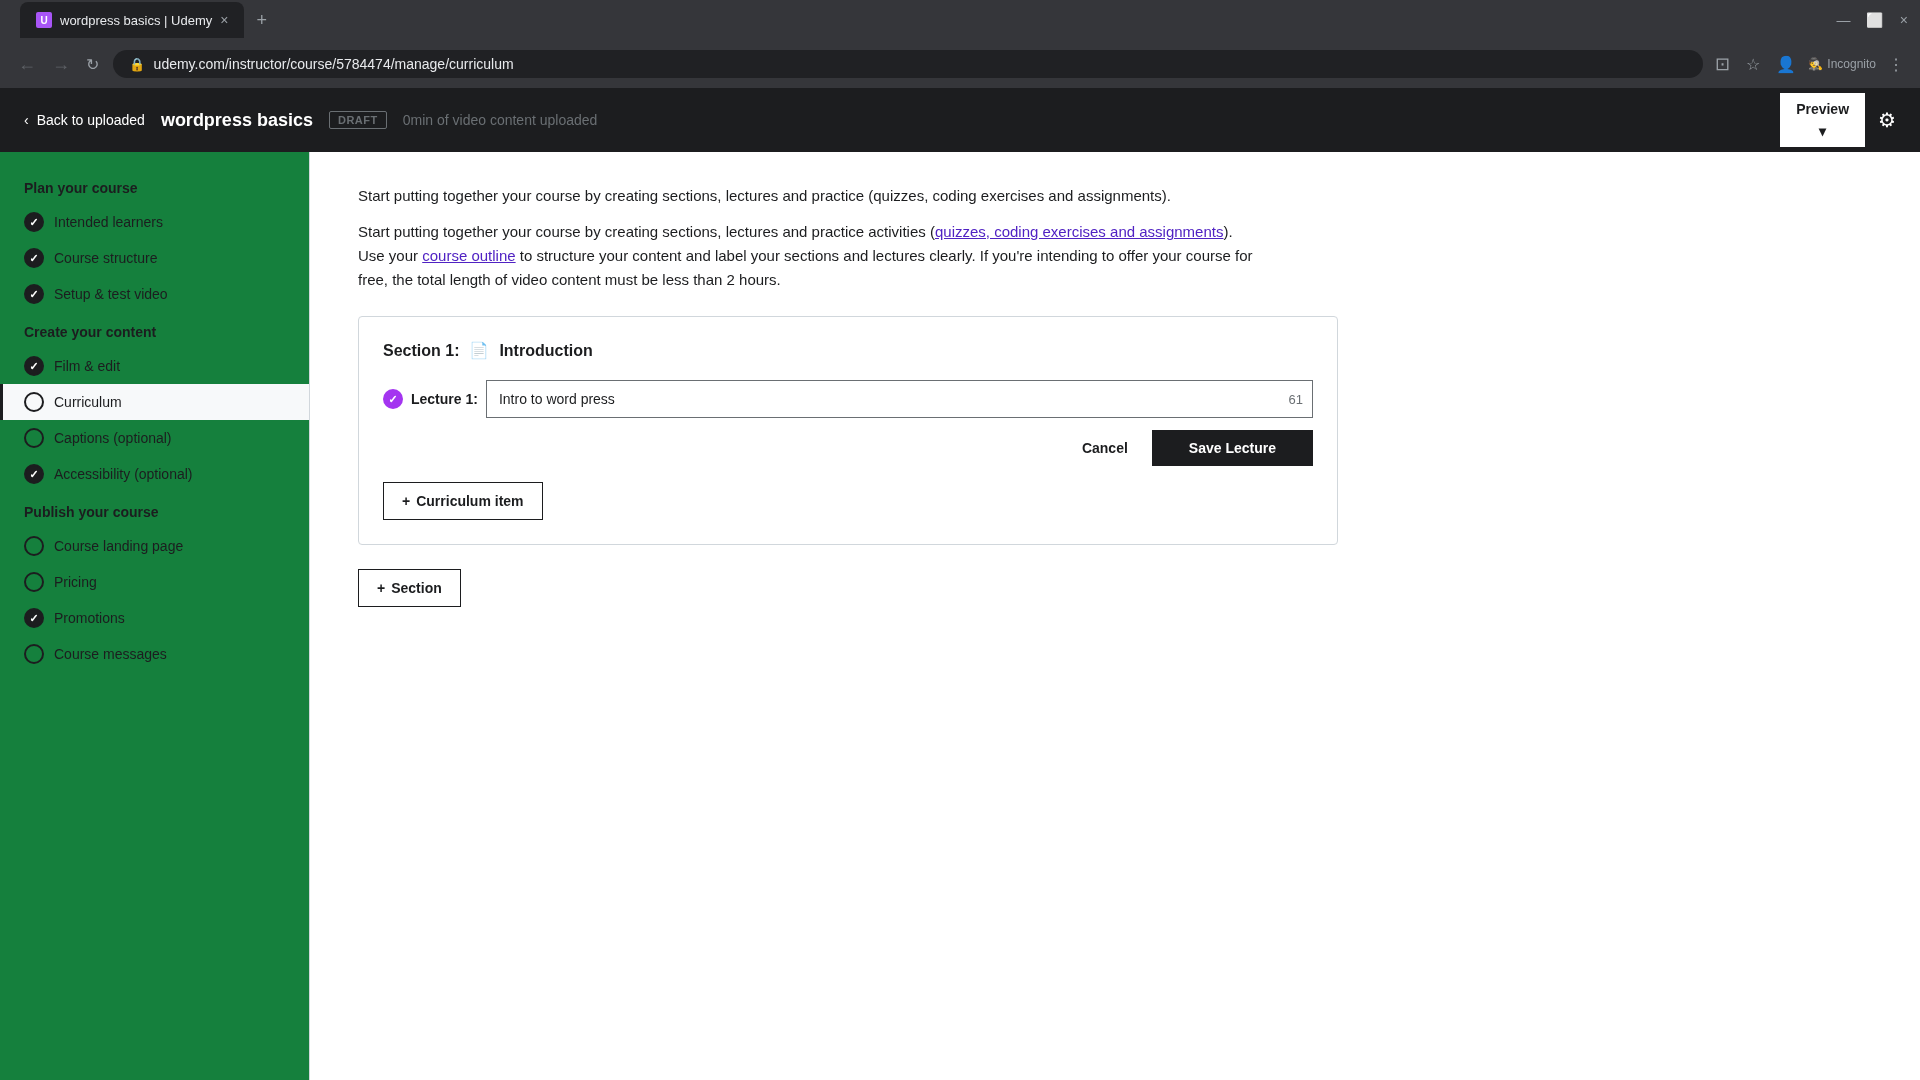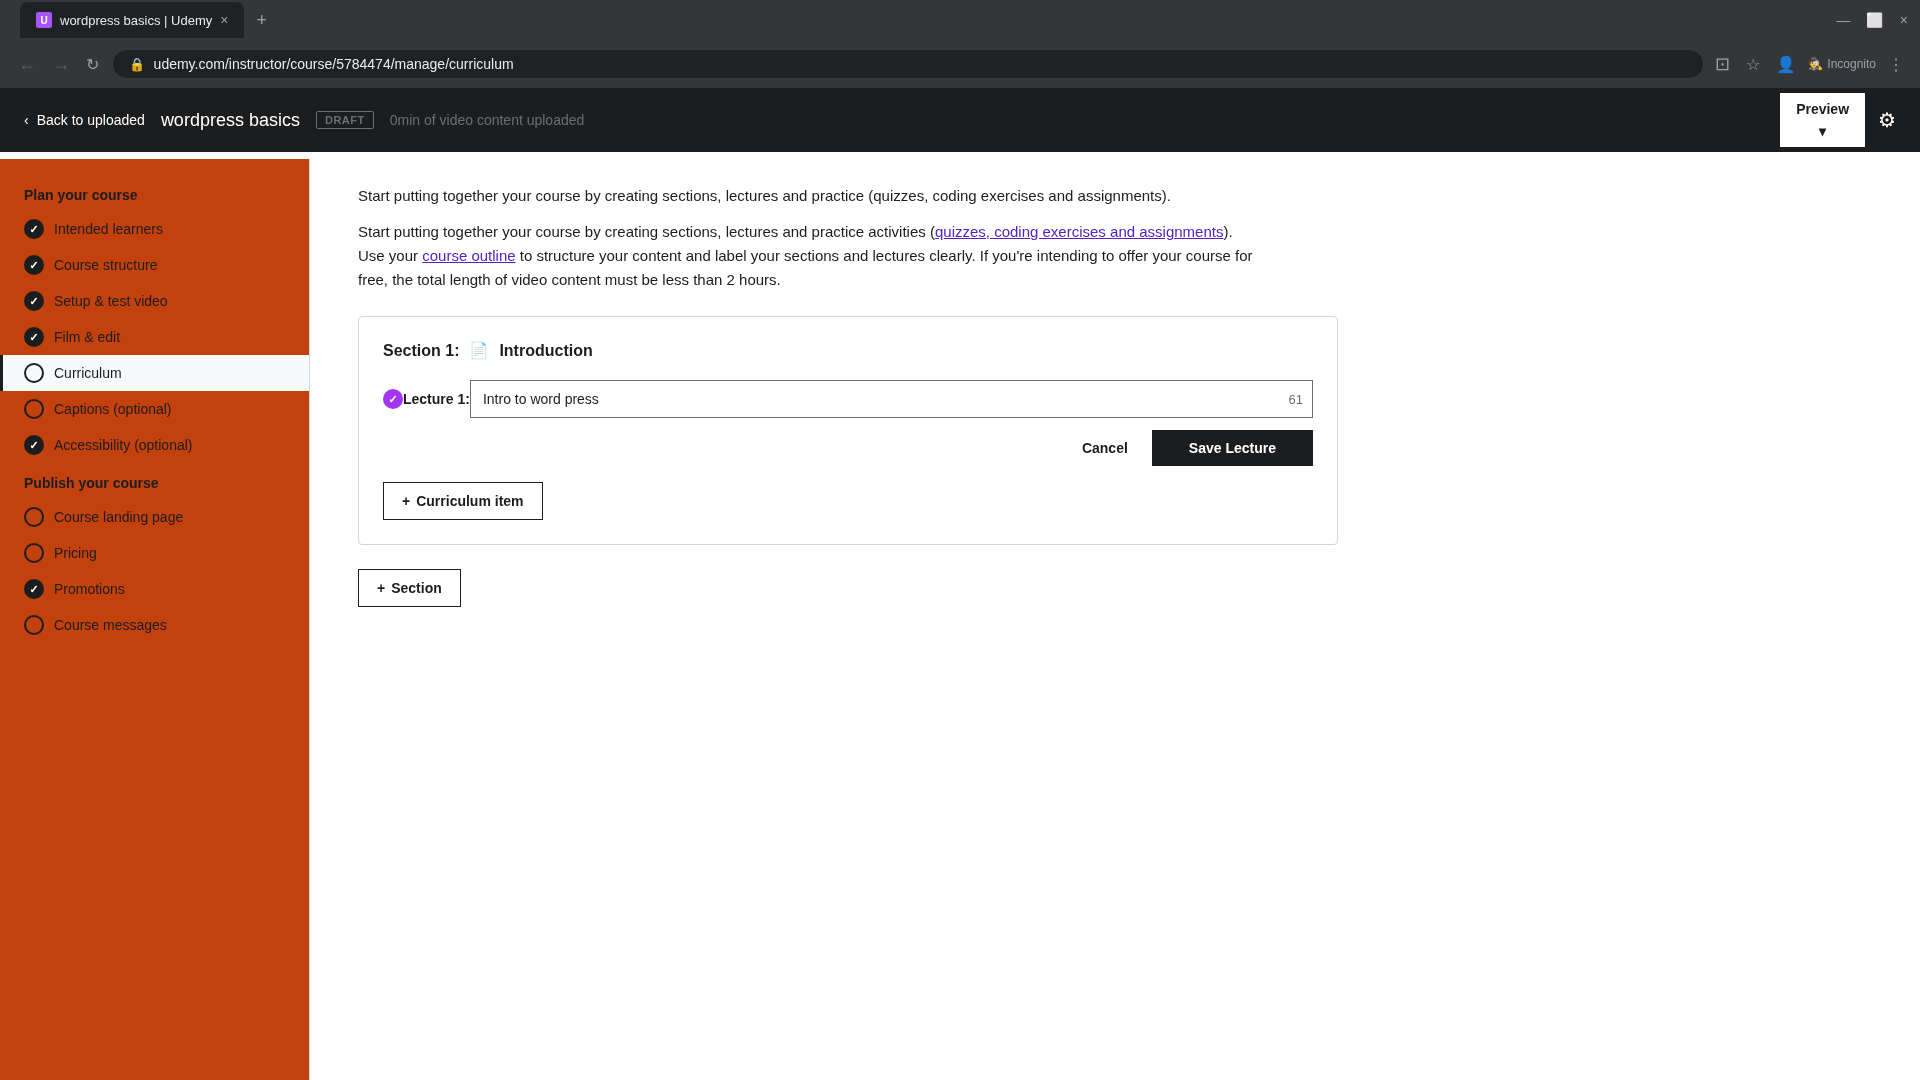--- a/index.html
+++ b/index.html
@@ -125,21 +125,21 @@
       padding: 0 24px;
       height: 64px;
       gap: 16px;
     }
     .back-link {
       display: flex; align-items: center; gap: 8px;
       color: #fff; font-size: 14px; cursor: pointer;
       text-decoration: none;
     }
     .course-title {
-      font-size: 18px; font-weight: 400;
+      font-size: 18px; font-weight: 700;
       color: #fff;
     }
     .draft-badge {
       background: transparent;
       border: 1px solid #6a6f73;
       color: #6a6f73;
       font-size: 11px;
       padding: 2px 8px;
       border-radius: 2px;
       font-weight: 600;
@@ -172,26 +172,25 @@
     
     .main-layout {
       display: flex;
       flex: 1;
       overflow: hidden;
     }
 
     
     .sidebar {
       width: 310px;
-      background: #c2410c;
+      background: #15803d;
       border-right: 1px solid #d1d7dc;
       overflow-y: auto;
       padding: 16px 0;
       flex-shrink: 0;
-      margin-top: 7px;
     }
     .sidebar-section-label {
       font-size: 14px;
       font-weight: 700;
       color: #1c1d1f;
       padding: 12px 24px 8px;
     }
     .sidebar-item {
       display: flex;
       align-items: center;
@@ -279,21 +278,21 @@
     }
     .section-header .doc-icon {
       color: #6a6f73;
       font-size: 16px;
     }
 
     
     .lecture-row {
       display: flex;
       align-items: center;
-      gap: 0;
+      gap: 8px;
       margin-bottom: 12px;
     }
     .lecture-check {
       width: 20px; height: 20px;
       border-radius: 50%;
       background: #a435f0;
       display: flex; align-items: center; justify-content: center;
       flex-shrink: 0;
     }
     .lecture-check::after {
@@ -469,20 +468,23 @@
         </div>
         <div class="sidebar-item">
           <div class="check-circle checked"></div>
           <span>Course structure</span>
         </div>
         <div class="sidebar-item">
           <div class="check-circle checked"></div>
           <span>Setup &amp; test video</span>
         </div>
 
+        <div class="sidebar-section-label">
+          <span>Create your content</span>
+        </div>
 
         <div class="sidebar-item">
           <div class="check-circle checked"></div>
           <span>Film &amp; edit</span>
         </div>
         <div class="sidebar-item active">
           <div class="check-circle unchecked"></div>
           <span>Curriculum</span>
         </div>
         <div class="sidebar-item">

